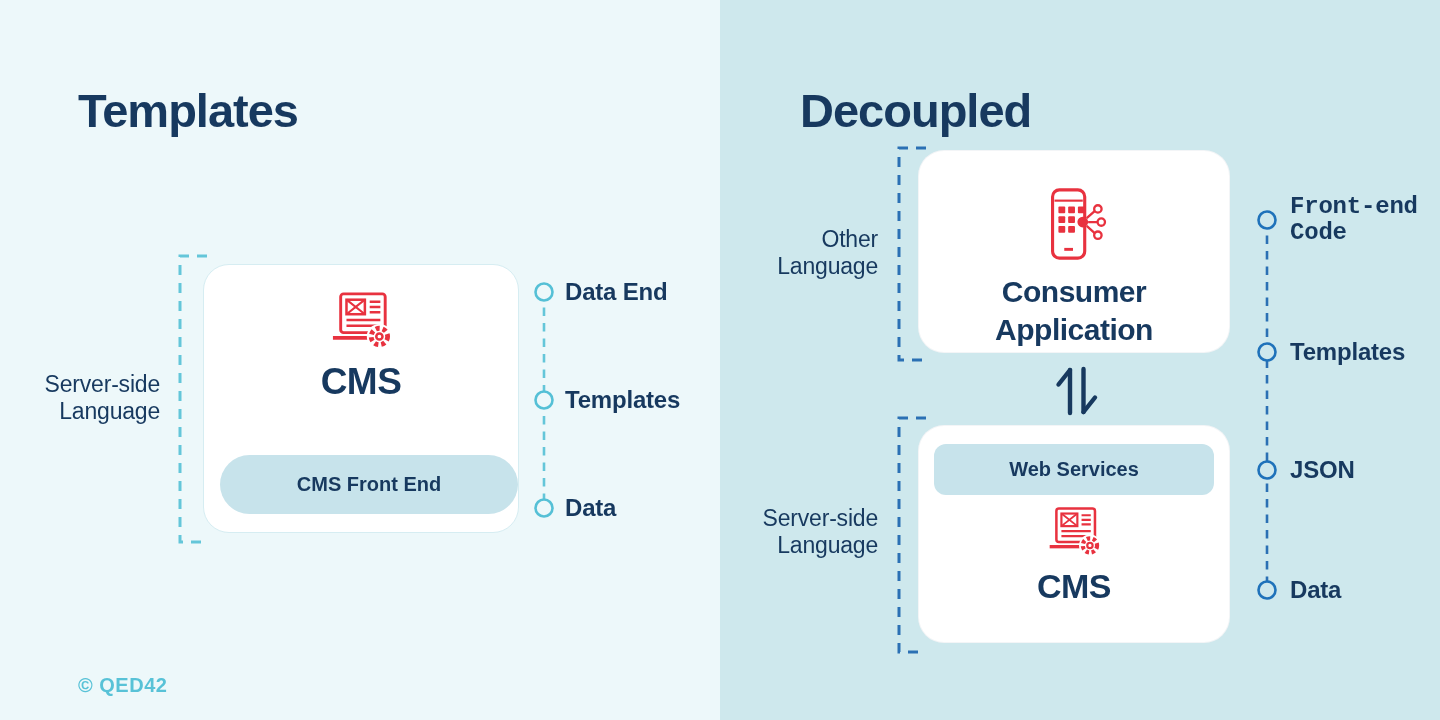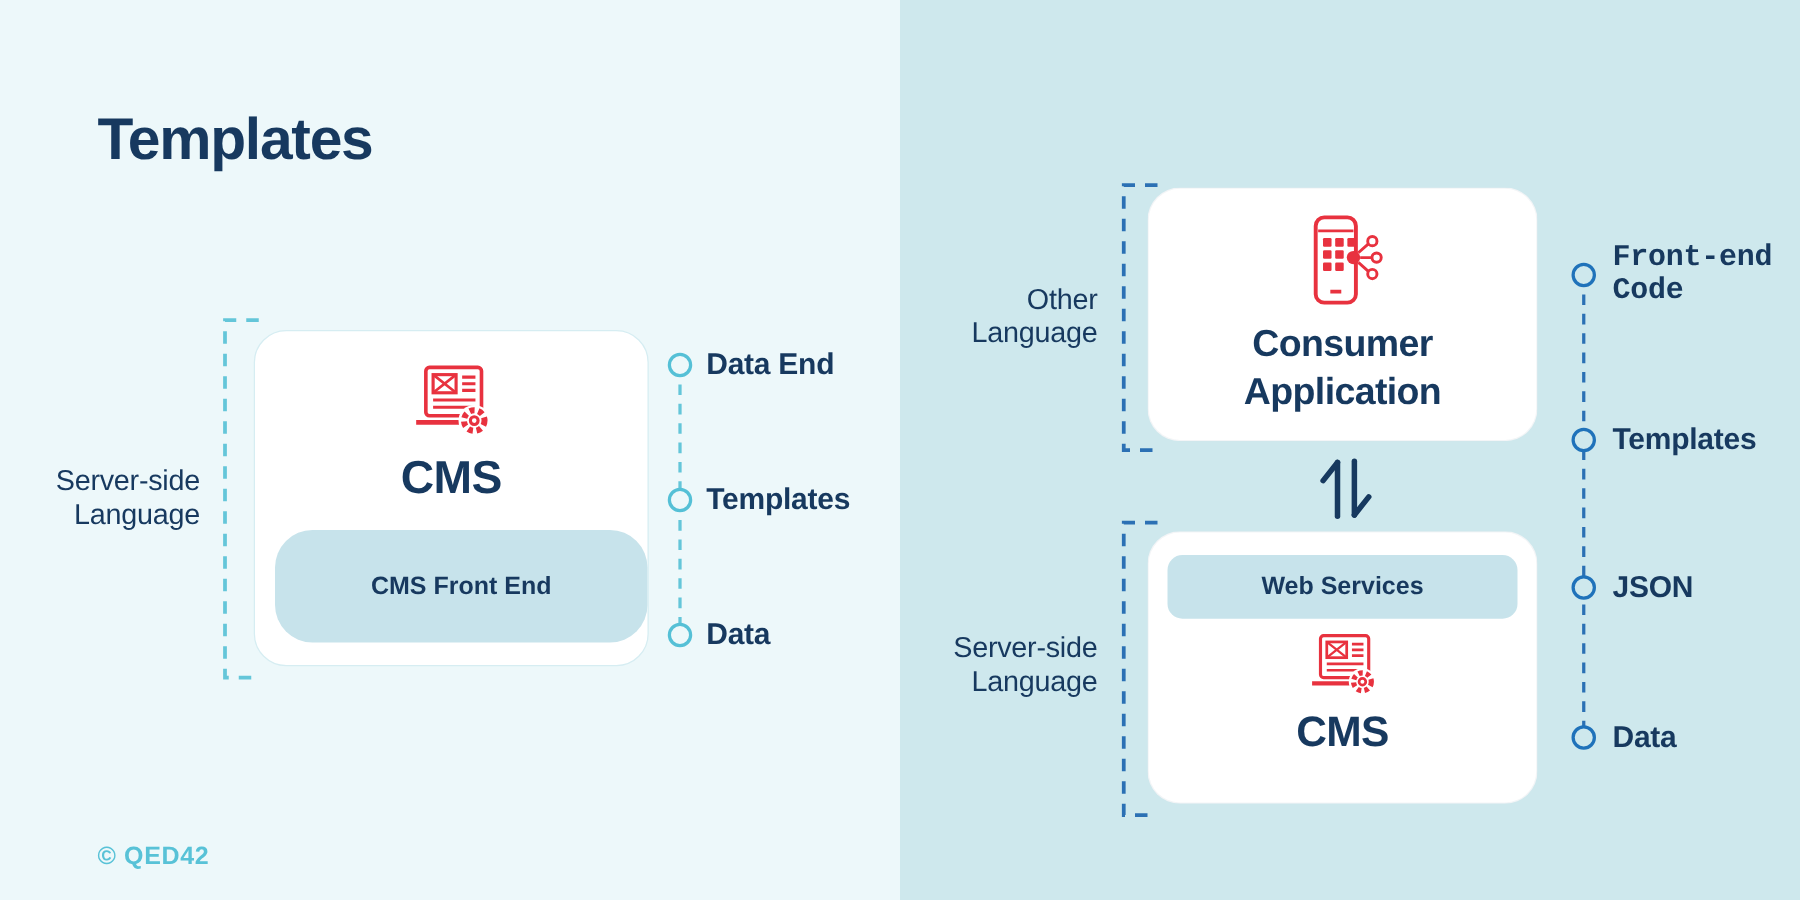--- a/index.html
+++ b/index.html
@@ -72,50 +72,51 @@
           <path d="M9 48.5 H45" stroke-width="4"></path>
           <rect x="23" y="9" width="19" height="15" stroke-width="2.6"></rect>
           <path d="M23 9 L42 24 M42 9 L23 24" stroke-width="2.2"></path>
           <path d="M47 11 H58 M47 16.5 H58 M47 22 H58 M23 30 H58 M23 36 H58" stroke-width="2.6"></path>
           <circle cx="57" cy="47" r="13" fill="#ffffff" stroke="none"></circle>
           <circle cx="57" cy="47" r="8.5" stroke-width="5" stroke-dasharray="4.1 3.1"></circle>
           <circle cx="57" cy="47" r="3.2" stroke-width="2.6"></circle>
         </g>
       </svg>
       <div class="card-title" style="margin-top:8px;">CMS</div>
-      <div class="sub-bar" style="position:absolute;left:16px;right:0;bottom:18px;height:90px;border-radius:30px;">
+      <div class="sub-bar" style="position:absolute;left:16px;right:0;bottom:18px;height:59px;border-radius:30px;">
         <span>CMS Front End</span>
       </div>
     </div>
 
     <svg width="32" height="246" style="position:absolute;left:529px;top:279px;">
       <line x1="15" y1="13" x2="15" y2="229" stroke="#64c6d9" stroke-width="2.6" stroke-dasharray="8.5 7"></line>
       <circle cx="15" cy="13" r="8.5" fill="#edf8fa" stroke="#55c0d6" stroke-width="2.6"></circle>
       <circle cx="15" cy="121" r="8.5" fill="#edf8fa" stroke="#55c0d6" stroke-width="2.6"></circle>
       <circle cx="15" cy="229" r="8.5" fill="#edf8fa" stroke="#55c0d6" stroke-width="2.6"></circle>
     </svg>
 
     <div class="out-label" style="left:565px;top:292px;">Data End</div>
     <div class="out-label" style="left:565px;top:400px;">Templates</div>
     <div class="out-label" style="left:565px;top:508px;">Data</div>
 
     <div class="copyright" style="left:78px;top:674px;">© QED42</div>
   </section>
 
   <section class="half right">
 
+    <h1 class="panel-title" style="left:80px;top:52px;">Decoupled</h1>
 
     <svg width="34" height="216" style="position:absolute;left:173px;top:146px;">
       <path d="M33 2 H6 V214 H33" fill="none" stroke="#2b70b4" stroke-width="3" stroke-dasharray="10 8"></path>
     </svg>
 
     <div class="bracket-label" style="left:6px;width:152px;top:253px;">Other
 Language</div>
 
-    <div class="card right-card" style="left:198px;top:150px;width:312px;height:203px;padding-top:20px;">
+    <div class="card right-card" style="left:198px;top:150px;width:312px;height:203px;padding-top:36px;">
       <svg width="66" height="76" viewBox="0 0 66 78">
         <g fill="none" stroke="#e8323f" stroke-width="3.2">
           <rect x="11" y="3" width="33" height="70" rx="7"></rect>
           <path d="M13 14 H42" stroke-width="2.2"></path>
           <path d="M23 64 H32" stroke-width="3"></path>
           <g fill="#e8323f" stroke="none">
             <rect x="17" y="20" width="7" height="7" rx="1"></rect>
             <rect x="27" y="20" width="7" height="7" rx="1"></rect>
             <rect x="37" y="20" width="7" height="7" rx="1"></rect>
             <rect x="17" y="30" width="7" height="7" rx="1"></rect>

